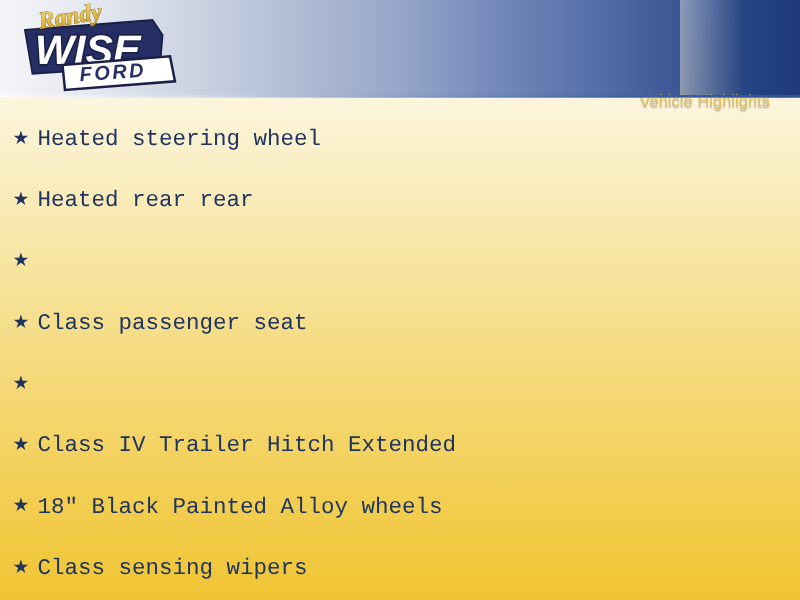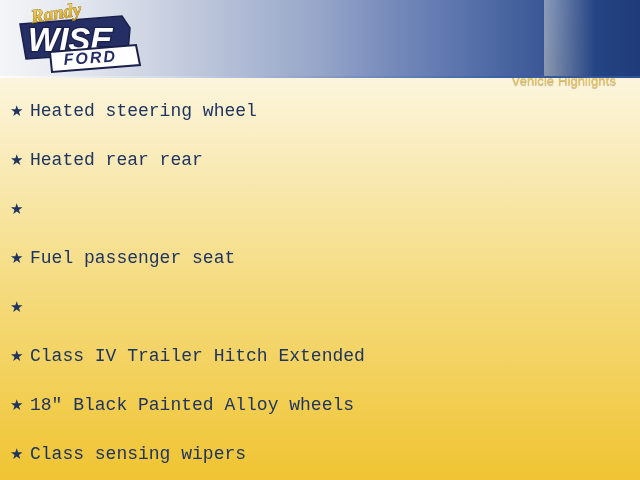--- a/index.html
+++ b/index.html
@@ -158,21 +158,21 @@
     </li>
     <li class="feature-item">
       <span class="bullet-star">★</span>
       <span class="feature-label">Heated rear rear</span>
     </li>
     <li class="feature-item">
       <span class="bullet-star">★</span>
     </li>
     <li class="feature-item">
       <span class="bullet-star">★</span>
-      <span class="feature-label">Fuel passenger seat</span>
+      <span class="feature-label">Class passenger seat</span>
     </li>
     <li class="feature-item">
       <span class="bullet-star">★</span>
     </li>
     <li class="feature-item">
       <span class="bullet-star">★</span>
       <span class="feature-label">Class IV Trailer Hitch Extended</span>
     </li>
     <li class="feature-item">
       <span class="bullet-star">★</span>

